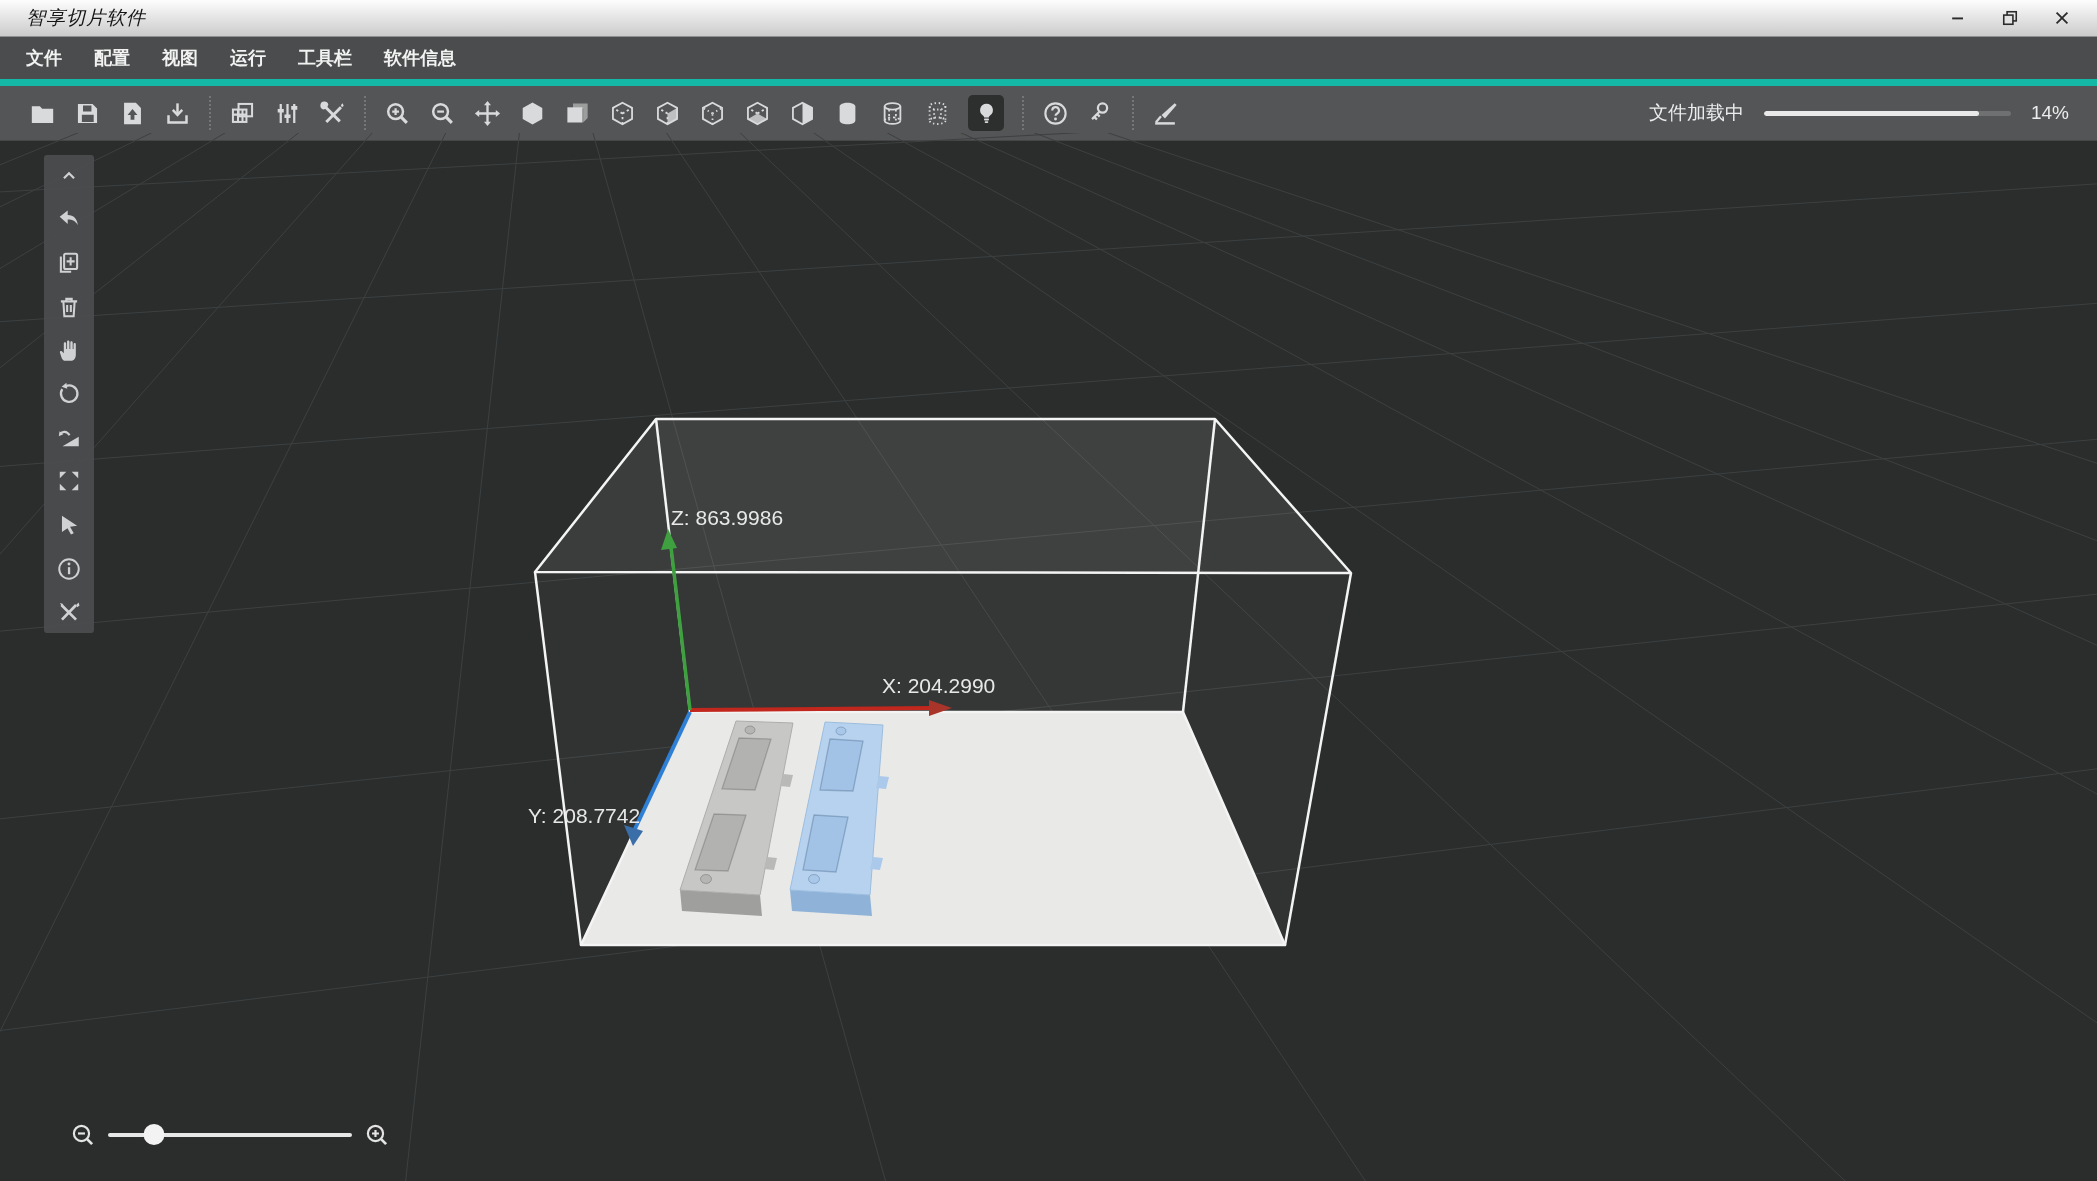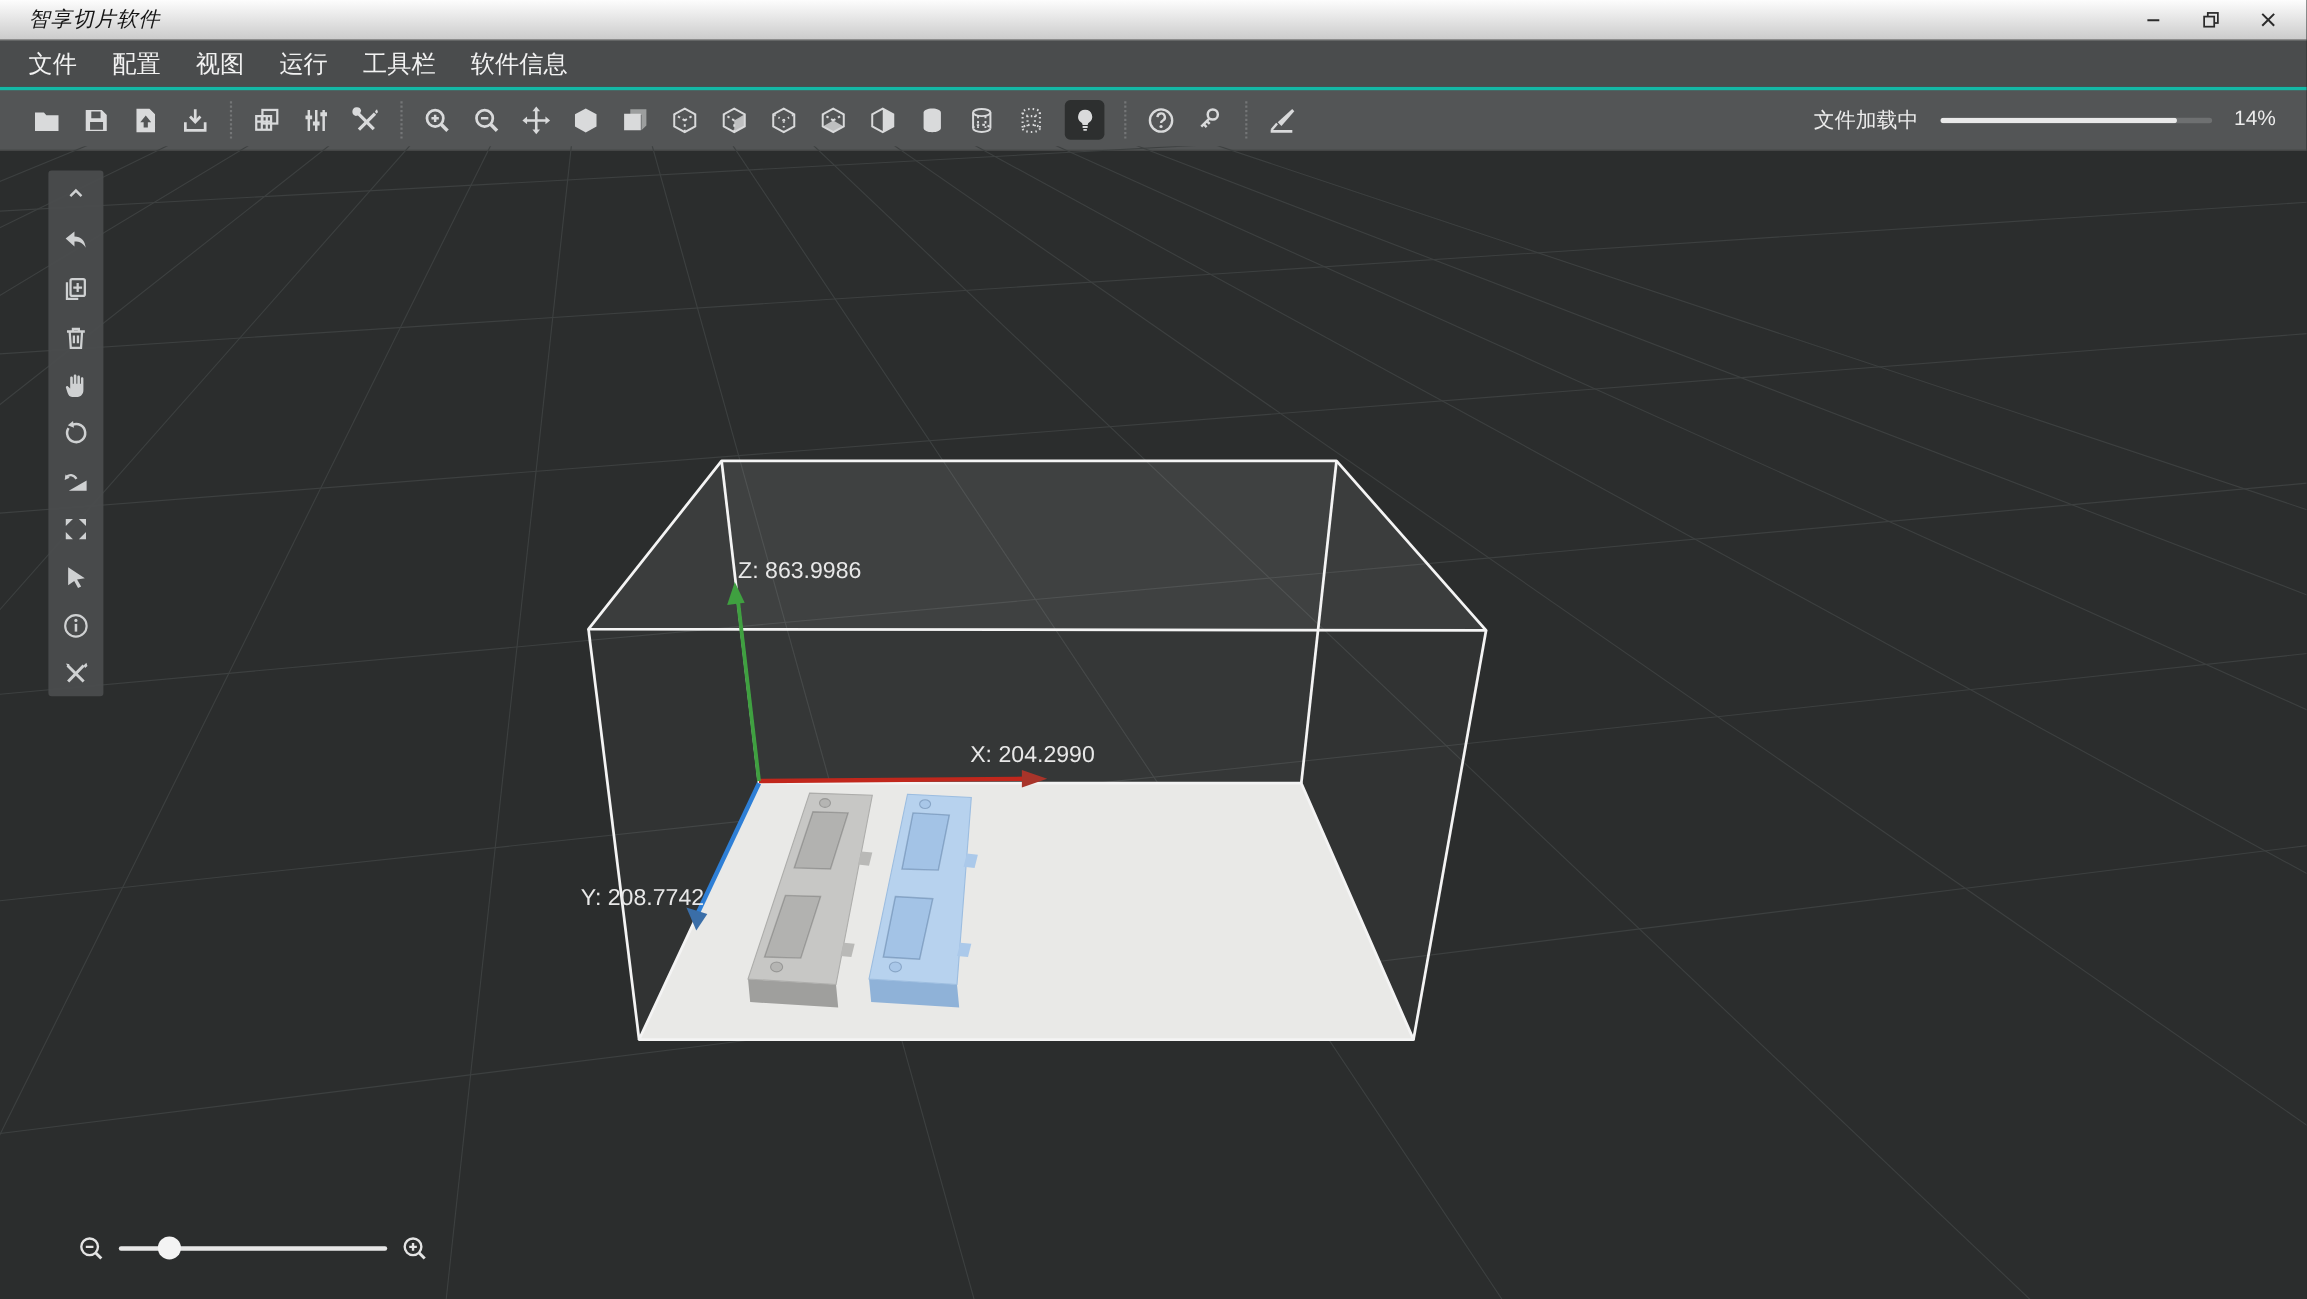--- a/index.html
+++ b/index.html
@@ -15,28 +15,28 @@
     border-bottom:1px solid #8f8f8f;
     display:flex;align-items:center;color:#151515;font-size:19px;font-style:italic;
   }
   .titlebar .title{margin-left:26px;letter-spacing:1px;}
   .winbtns{margin-left:auto;display:flex;align-items:center;gap:26px;margin-right:22px;}
   .winbtn{width:26px;height:26px;display:flex;align-items:center;justify-content:center;color:#2b2b2b;cursor:default;}
   .winbtn svg{width:20px;height:20px;}
   
   .menubar{
     position:absolute;left:0;top:37px;width:100%;height:42px;
-    background:#4a4c4d;display:flex;align-items:center;color:#f2f2f2;font-size:22px;
+    background:#4a4c4d;display:flex;align-items:center;color:#f2f2f2;font-size:18px;font-weight:bold;
   }
   .menu-item{padding:0 16px;height:100%;display:flex;align-items:center;}
   .menu-item:first-child{margin-left:10px;}
   
   .toolbar{
     position:absolute;left:0;top:79px;width:100%;height:54px;
-    background:#535556;border-top:3px solid #14b8a6;border-bottom:1px solid #454747;
+    background:#535556;border-top:7px solid #14b8a6;border-bottom:1px solid #454747;
     display:flex;align-items:center;color:#d9dadb;
   }
   .tb-icon{width:28px;height:28px;display:flex;align-items:center;justify-content:center;flex:0 0 auto;margin:0 8.5px;}
   .tb-icon svg{width:27px;height:27px;}
   .tb-icon.first{margin-left:28px;}
   .tb-sep{flex:0 0 auto;height:34px;border-left:2px dotted #747677;margin:0 9px;}
   .tb-icon.active{background:#2d2f2f;border-radius:5px;width:36px;height:36px;}
   .tb-icon.active svg{width:25px;height:25px;}
   
   .progress-cluster{margin-left:auto;display:flex;align-items:center;gap:20px;margin-right:28px;color:#ececec;font-size:19px;}

